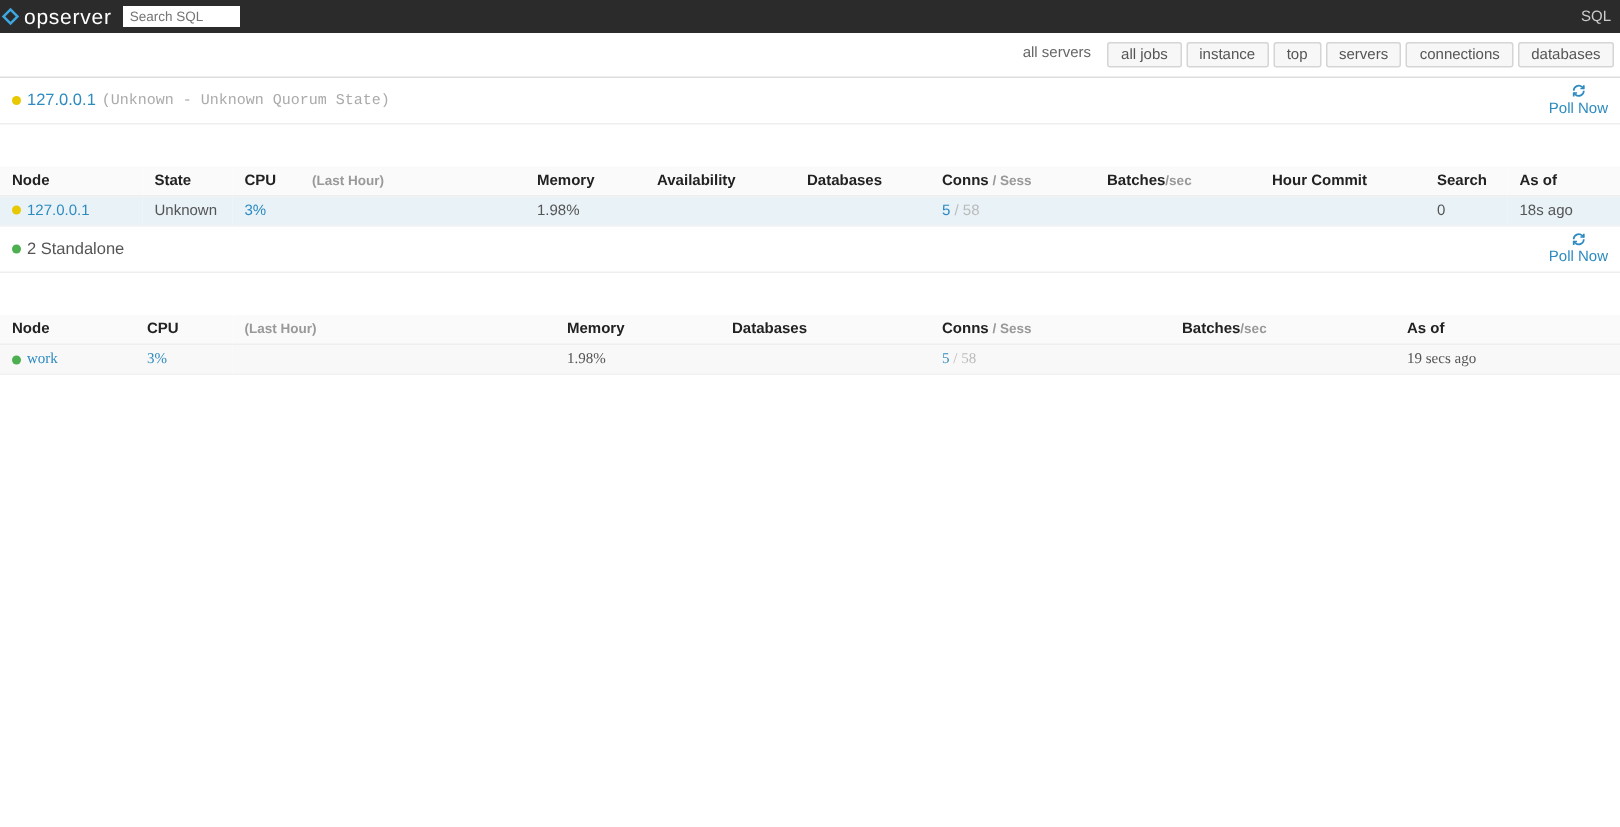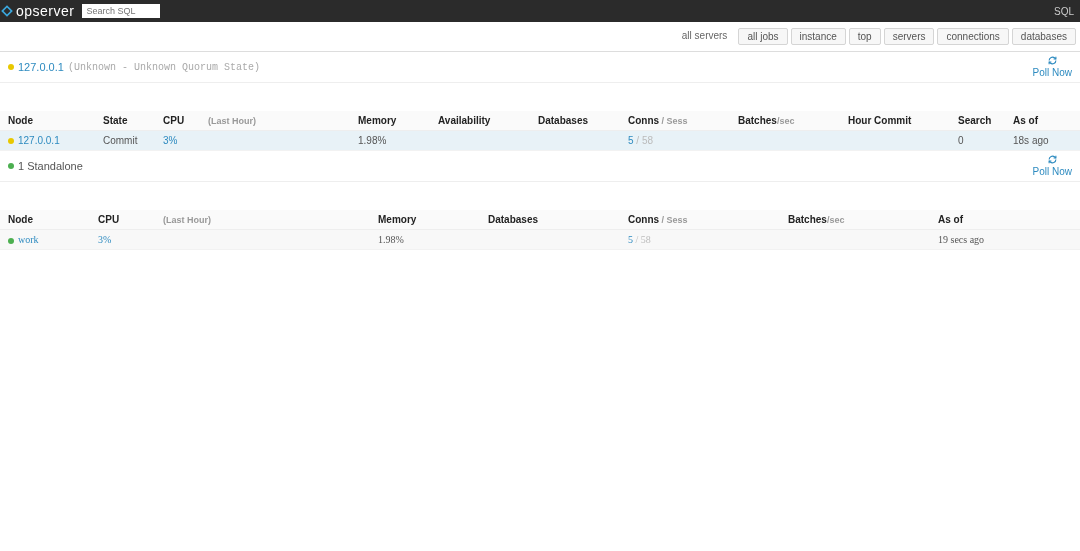--- a/index.html
+++ b/index.html
@@ -173,38 +173,38 @@
       <th><span>Conns</span><span class="muted"> / Sess</span></th>
       <th><span>Batches</span><span class="muted">/sec</span></th>
       <th>Hour Commit</th>
       <th>Search</th>
       <th>As of</th>
     </tr>
   </thead>
   <tbody>
     <tr class="data-row">
       <td><span class="status-dot yellow"></span><span class="link">127.0.0.1</span></td>
-      <td>Commit</td>
+      <td>Unknown</td>
       <td><span class="link">3%</span></td>
       <td></td>
       <td>1.98%</td>
       <td></td>
       <td></td>
       <td><span class="link">5</span><span class="muted"> / 58</span></td>
       <td></td>
       <td></td>
       <td>0</td>
       <td>18s ago</td>
     </tr>
   </tbody>
 </table>
 
 <div class="cluster-header">
   <span class="status-dot green"></span>
-  <span style="color:#555">1 Standalone</span>
+  <span style="color:#555">2 Standalone</span>
   <div class="cluster-spacer"></div>
   <span class="poll-now">
     <svg class="refresh-icon" viewBox="0 0 24 24" fill="none" stroke="#2e8bc0" stroke-width="3">
       <path d="M21 2v6h-6"></path>
         <path d="M3 12a9 9 0 0 1 15-6.7L21 8"></path>
       <path d="M3 22v-6h6"></path>
         <path d="M21 12a9 9 0 0 1-15 6.7L3 16"></path>
     </svg>
     <span>Poll Now</span>
   </span>

